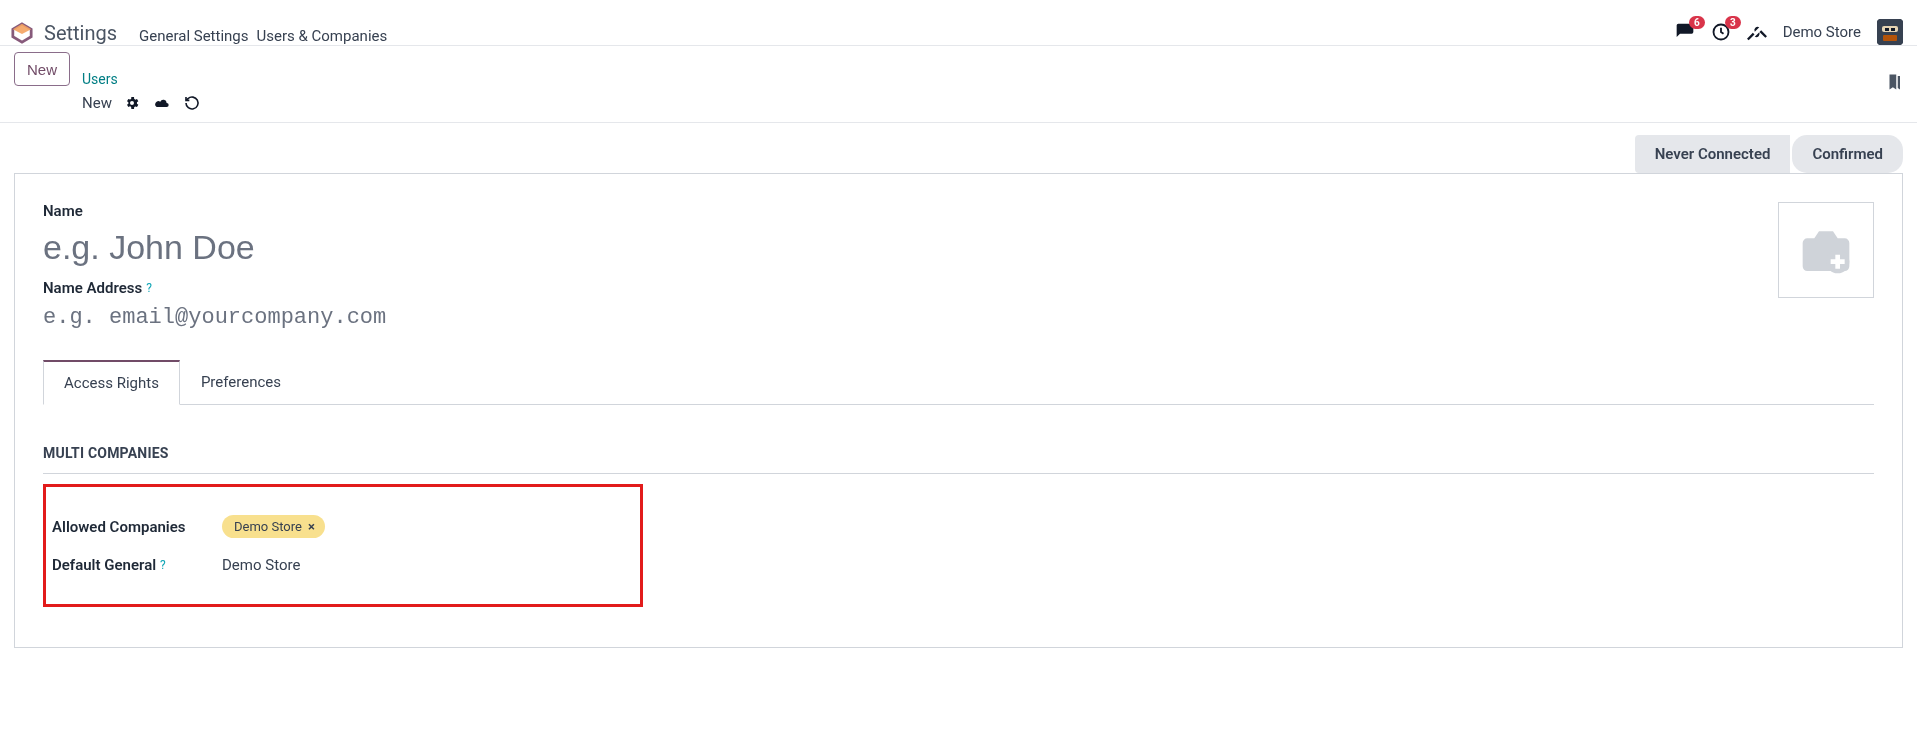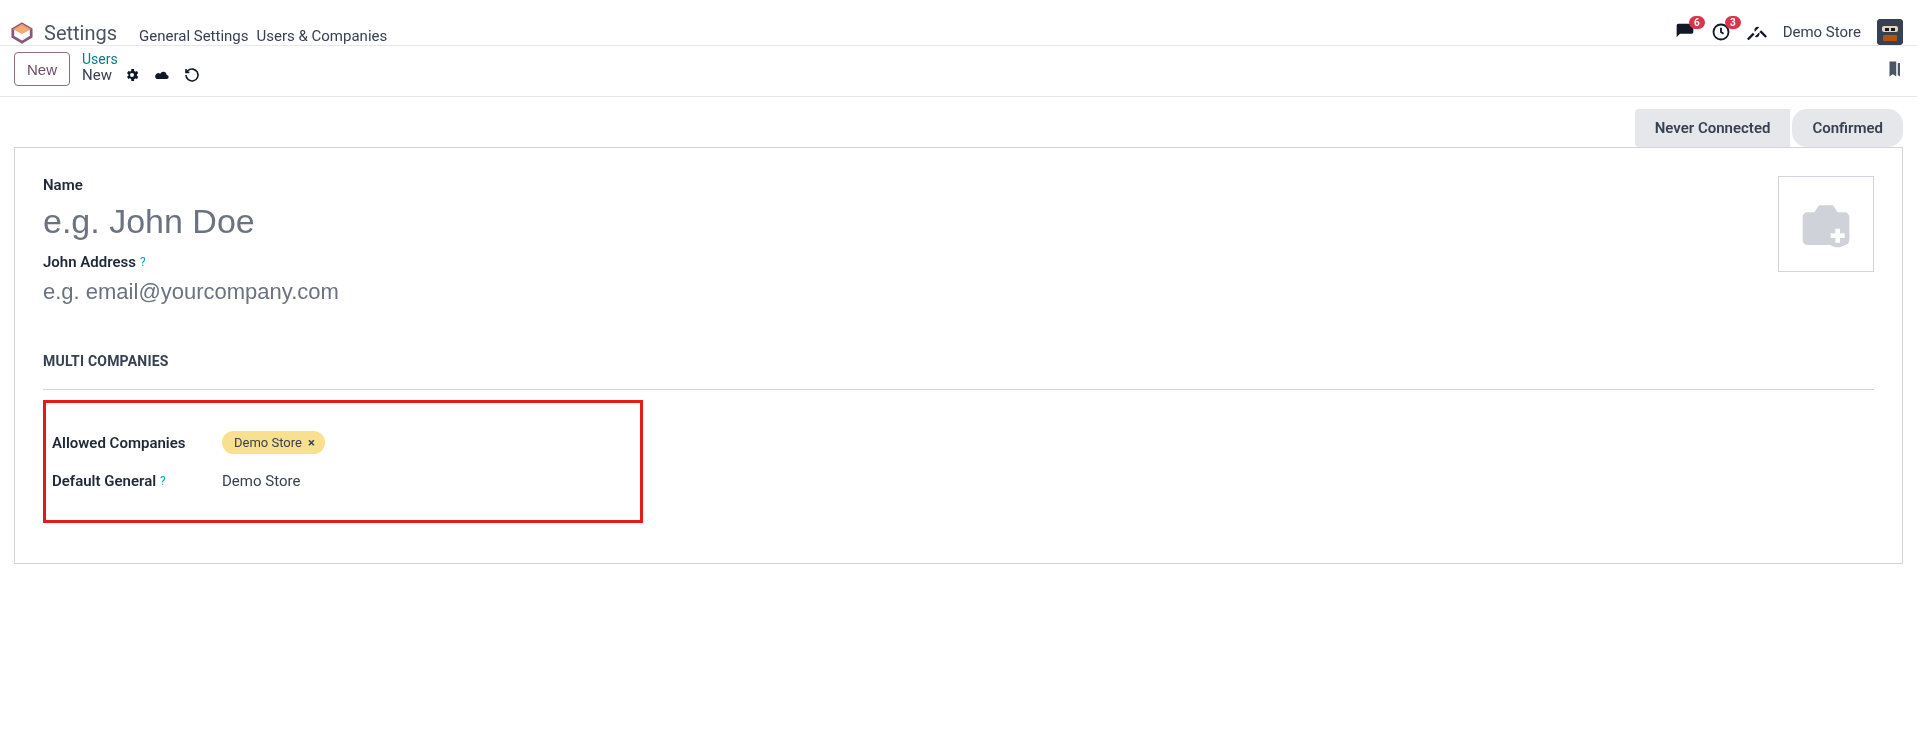--- a/index.html
+++ b/index.html
@@ -77,21 +77,21 @@
   .new-btn {
     border: 1px solid #8a6d8a;
     color: #714b67;
     background:#fff;
     border-radius:4px;
     padding: 6px 12px;
     font-size: 15px;
     cursor:pointer;
     height: 34px;
   }
-  .breadcrumb-col { display:flex; flex-direction:column; gap:0; }
+  .breadcrumb-col { display:flex; flex-direction:column; gap:8px;margin-top:20px; }
   .breadcrumb-top {
     color:#017e84;
     font-size:14px;
     text-decoration:none;
     line-height:1;
   }
   .breadcrumb-row { display:flex; align-items:center; gap:12px; }
   .breadcrumb-current { font-size:15px; color:#374151; }
   .mini-icons { display:flex; gap:14px; color:#374151; }
   .mini-icons .icon { width:16px; height:16px; cursor:pointer; }
@@ -135,20 +135,21 @@
     width:100%;
     padding: 2px 0 12px 0;
   }
   .big-input::placeholder { color:#6b7280; }
   .email-input {
     border:none; outline:none;
     font-size:22px;
     color:#6b7280;
     width:100%;
     padding: 2px 0 8px 0;
+    font-family: Liberation Mono, monospace;
   }
   .email-input::placeholder { color:#6b7280; }
   .image-upload {
     width:96px; height:96px;
     border:1px solid #d1d5db;
     display:flex; align-items:center; justify-content:center;
     color:#c7cbd1;
     cursor:pointer;
     flex-shrink:0;
   }
@@ -171,21 +172,21 @@
     margin-bottom:-1px;
   }
 
   
   .section-title {
     font-weight:700;
     letter-spacing:.2px;
     color:#374151;
     font-size:14px;
     margin-top: 40px;
-    padding-bottom:20px;
+    padding-bottom:12px;
     border-bottom:1px solid #d1d5db;
   }
   .red-box {
     border: 3px solid #e21b1b;
     padding: 18px 14px 22px 6px;
     margin-top: 10px;
     display:inline-block;
     width: 600px;
     text-align: center;
   }
@@ -299,37 +300,41 @@
     <span class="status-chip last">Confirmed</span>
   </div>
 
   <div class="form-sheet">
 
     <div class="form-top-row">
       <div class="form-fields-col">
         <div class="field-label">Name</div>
         <input class="big-input" type="text" placeholder="e.g. John Doe" style="">
         <div class="field-label">
-          <span>John Address</span>
+          <span>Name Address</span>
           <span class="help-q">?</span>
         </div>
         <input class="email-input" type="text" placeholder="e.g. email@yourcompany.com" style="">
       </div>
 
       <div class="image-upload">
         <svg width="56" height="56" viewBox="0 0 24 24" fill="#cfd3d9">
           <path d="M4 7h3l2-3h6l2 3h3a2 2 0 0 1 2 2v10a2 2 0 0 1-2 2H4a2 2 0 0 1-2-2V9a2 2 0 0 1 2-2z"></path>
           <circle cx="12" cy="13" r="4" fill="#fff" opacity=".0"></circle>
           <circle cx="17" cy="17" r="5" fill="#cfd3d9"></circle>
           <path d="M17 14v6M14 17h6" stroke="#fff" stroke-width="2"></path>
         </svg>
       </div>
     </div>
 
     
+    <div class="tabs">
+      <div class="tab active">Access Rights</div>
+      <div class="tab">Preferences</div>
+    </div>
 
     
     <div class="section-title">MULTI COMPANIES</div>
 
     <div class="red-box">
       <div class="kv-row">
         <div class="kv-label">Allowed Companies</div>
         <span class="tag">
           <span>Demo Store</span>
           <span class="x">×</span>

